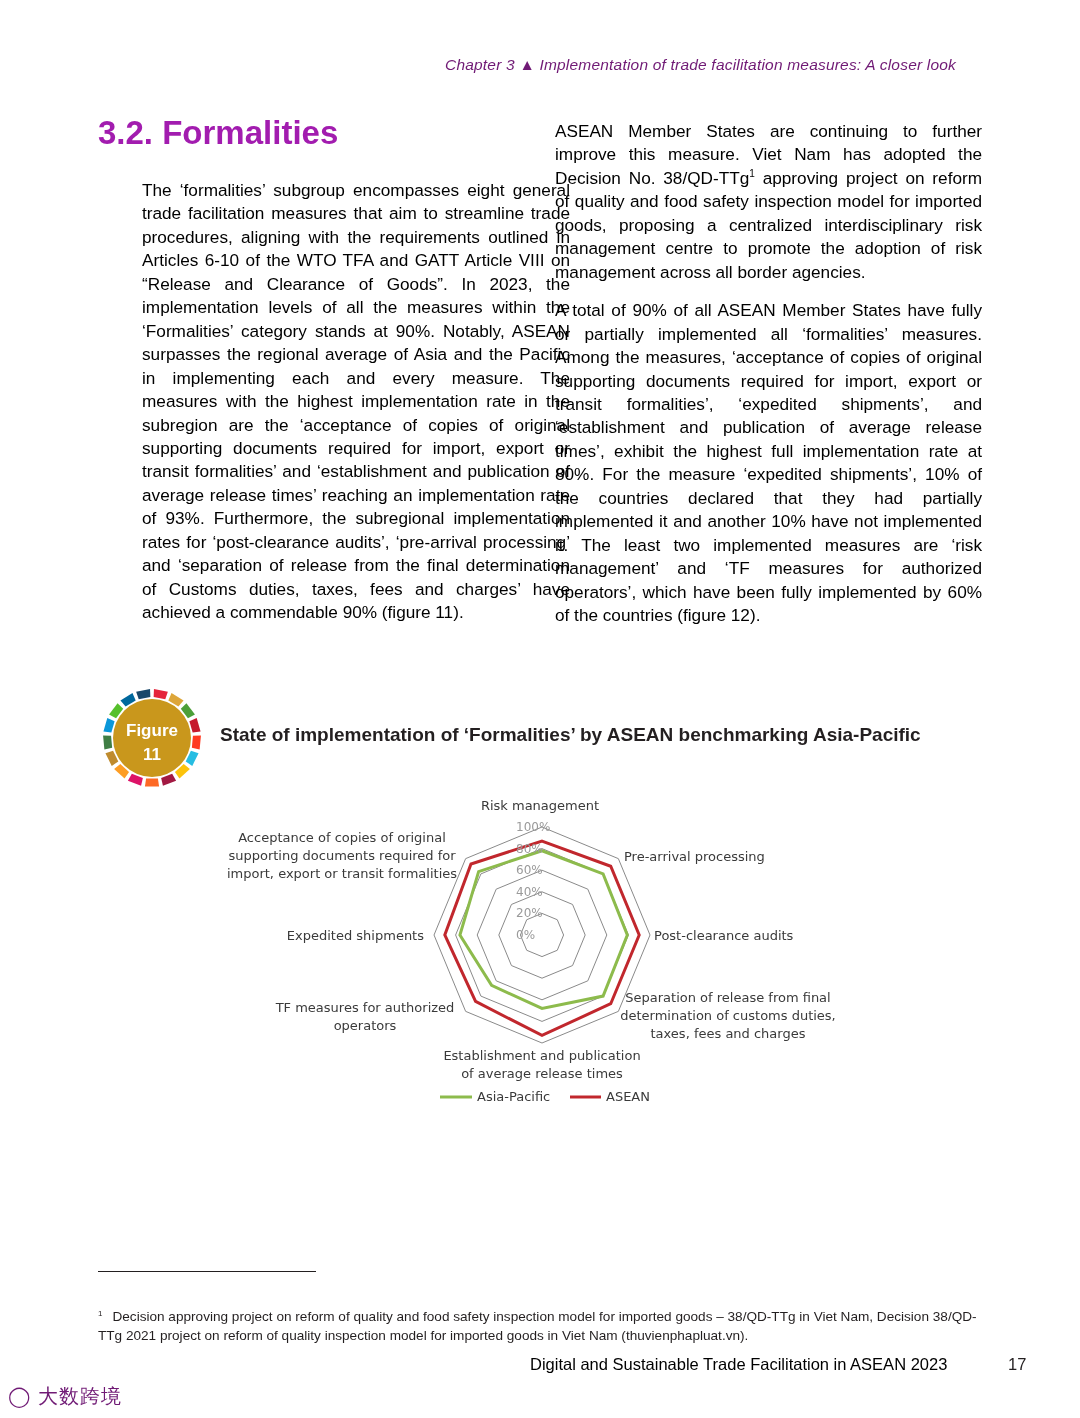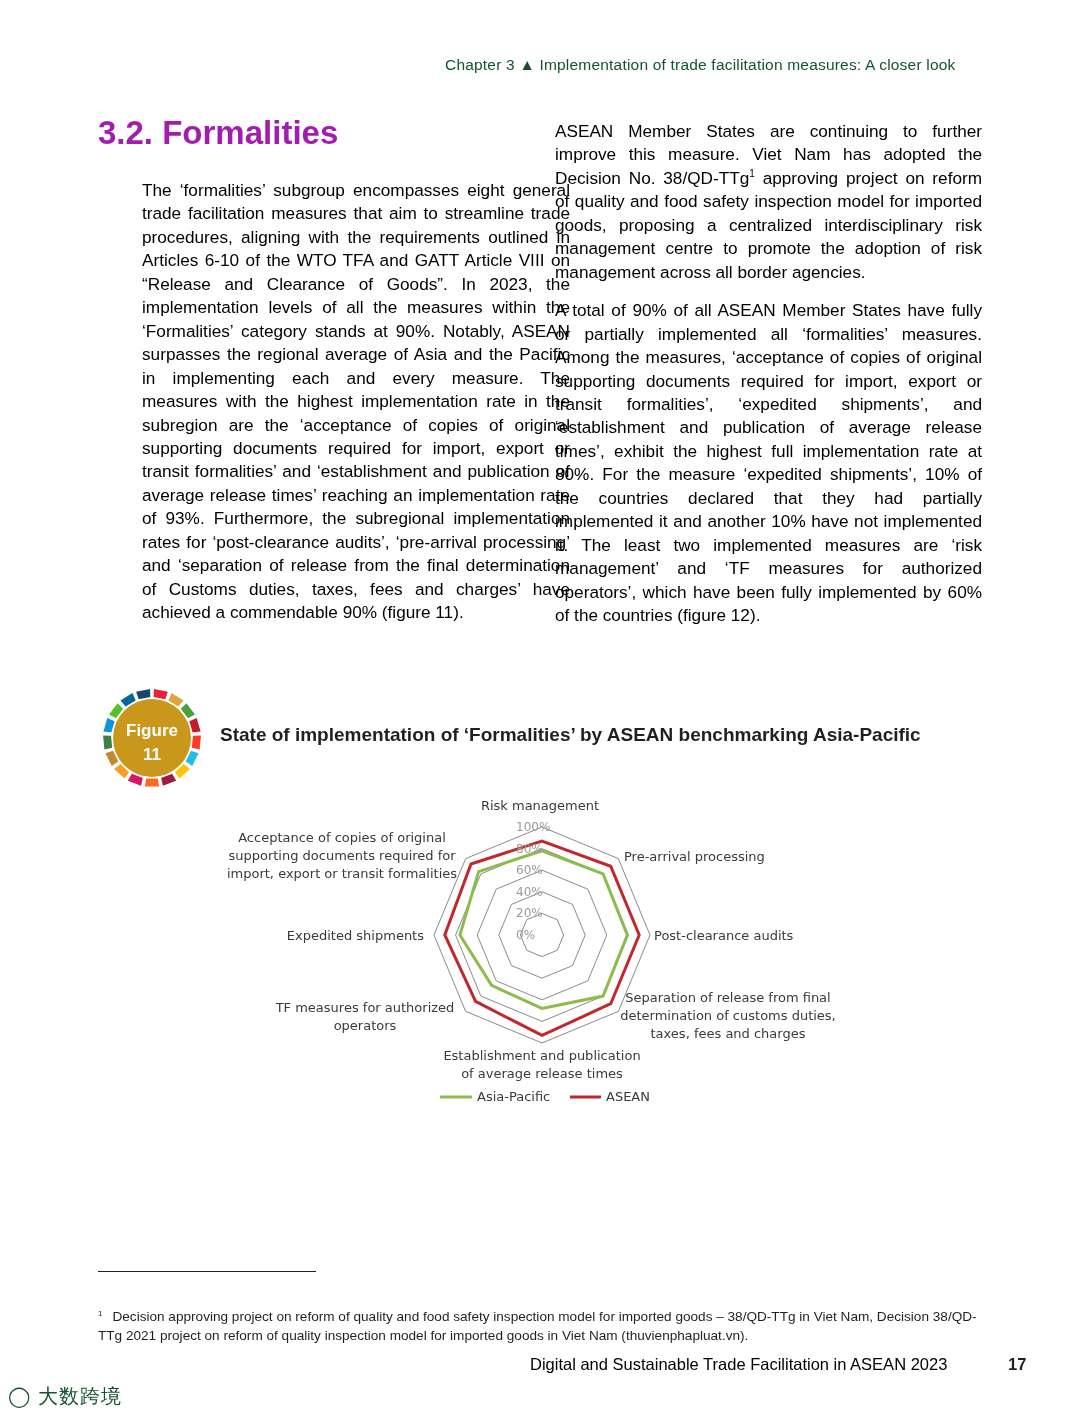--- a/index.html
+++ b/index.html
@@ -1,34 +1,34 @@
 <!DOCTYPE html>
 <html><head>
 <meta charset="utf-8">
 <style>
   html, body { margin:0; padding:0; }
   body { width:1080px; height:1418px; background:#ffffff; position:relative; overflow:hidden;
          font-family:"Liberation Sans", sans-serif; color:#231f20; }
-  .running-head { position:absolute; left:445px; top:56px; font-size:15.5px; color:#14532d; letter-spacing:0.2px; white-space:nowrap; }
+  .running-head { position:absolute; left:445px; top:56px; font-size:15.5px; color:#701a75; letter-spacing:0.2px; white-space:nowrap;font-style:italic; }
   .section-title { position:absolute; left:98px; top:114px; font-size:33px; font-weight:bold; color:#a21caf; white-space:nowrap; }
   .col { position:absolute; font-size:17.2px; line-height:23.45px; text-align:justify; color:#000000; }
   .col p { margin:0 0 15px 0; }
   .col-left { left:98px; top:179px; width:428px;margin-left:44px; }
   .col-right { left:555px; top:120px; width:427px; }
   sup { font-size:10px; line-height:0; }
   .fig-badge { position:absolute; left:102px; top:688px; width:100px; height:100px; }
   .fig-title { position:absolute; left:220px; top:724px; font-size:19px; font-weight:bold; color:#231f20; white-space:nowrap; }
   .chart { position:absolute; left:220px; top:790px; width:660px; height:330px; }
   .chart svg text { font-family:"DejaVu Sans", sans-serif; }
   .footnote-rule { position:absolute; left:98px; top:1271px; width:218px; border-top:1px solid #231f20; }
   .footnote { position:absolute; left:98px; top:1279px; width:890px; font-size:13.6px; line-height:19px; color:#231f20;margin-top:28px; }
   .footnote sup { font-size:8px; vertical-align:top; line-height:14px; margin-right:10px; }
   .page-footer { position:absolute; left:530px; top:1355px; font-size:16.5px; color:#000000; white-space:nowrap; }
-  .page-number { position:absolute; left:1008px; top:1355px; font-size:16.5px; font-weight:bold; color:#231f20; }
-  .watermark { position:absolute; left:8px; top:1383px; font-size:20px; color:#14532d; white-space:nowrap; letter-spacing:1px; }
+  .page-number { position:absolute; left:1008px; top:1355px; font-size:16.5px; font-weight:normal; color:#231f20; }
+  .watermark { position:absolute; left:8px; top:1383px; font-size:20px; color:#701a75; white-space:nowrap; letter-spacing:1px; }
 </style>
 </head>
 <body>
 
 <div class="running-head">Chapter 3 ▲ Implementation of trade facilitation measures: A closer look</div>
 
 <h1 class="section-title" style="margin:0;">3.2. Formalities</h1>
 
 <div class="col col-left">
   <p>The ‘formalities’ subgroup encompasses eight general trade facilitation measures that aim to streamline trade procedures, aligning with the requirements outlined in Articles 6-10 of the WTO TFA and GATT Article VIII on “Release and Clearance of Goods”. In 2023, the implementation levels of all the measures within the ‘Formalities’ category stands at 90%. Notably, ASEAN surpasses the regional average of Asia and the Pacific in implementing each and every measure. The measures with the highest implementation rate in the subregion are the ‘acceptance of copies of original supporting documents required for import, export or transit formalities’ and ‘establishment and publication of average release times’ reaching an implementation rate of 93%. Furthermore, the subregional implementation rates for ‘post-clearance audits’, ‘pre-arrival processing’ and ‘separation of release from the final determination of Customs duties, taxes, fees and charges’ have achieved a commendable 90% (figure 11).</p>

